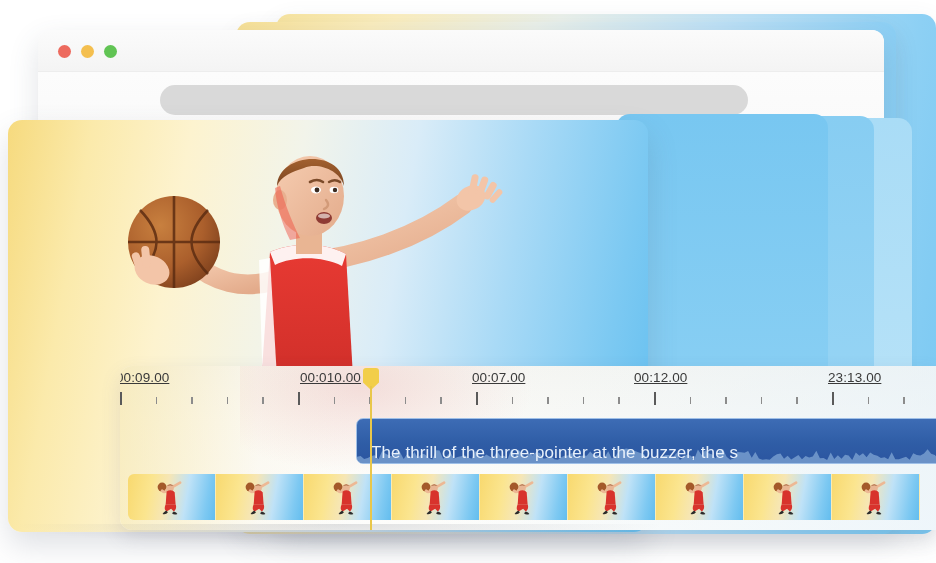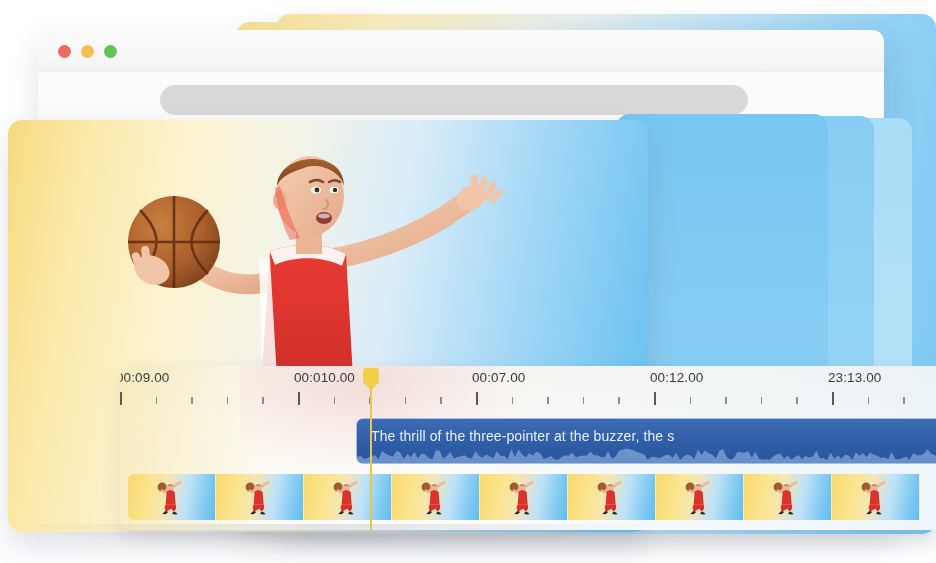--- a/index.html
+++ b/index.html
@@ -106,20 +106,21 @@
     background: linear-gradient(90deg, rgba(255,255,255,0), rgba(226,240,250,.55));
     pointer-events:none;
   }
 
   
   #ruler { position: absolute; left: 0; top: 0; width: 100%; height: 46px; }
   .ruler-label {
     position: absolute; top: 4px;
     font-size: 13.5px; color: #3a3a3a; white-space: nowrap;
     letter-spacing: .1px;
+    text-decoration: underline;
   }
   .tick { position: absolute; background: #6b6b6b; width: 1.6px; }
   .tick.major { top: 26px; height: 13px; background:#5a5a5a; }
   .tick.minor { top: 31px; height: 7px; background:#8c8c8c; }
 
   
   #playhead { position: absolute; left: 243px; top: 0px; width: 16px; height: 164px; z-index: 9; }
   #playhead-head {
     position: absolute; left: 0; top: 2px; width: 16px; height: 22px;
     background: #f2ce49;
@@ -134,22 +135,22 @@
   
   #caption-clip {
     position: absolute; left: 236px; top: 52px; right: -50px; height: 46px;
     background: linear-gradient(180deg,#3d6cb5 0%, #2f5da6 55%, #2b55a0 100%);
     border: 1.5px solid #9fc0e8;
     border-radius: 7px 0 0 7px;
     overflow: hidden;
     z-index: 7;
   }
   #caption-text {
-    position: absolute; left: 14px; top: 9px;
-    font-size: 14px; color: #e8f1fb; white-space: nowrap;
+    position: absolute; left: 14px; top: 24px;
+    font-size: 17px; color: #e8f1fb; white-space: nowrap;
     letter-spacing: .1px;
   }
   #caption-wave { position: absolute; left: 0; bottom: 0; width: 100%; height: 17px; }
 
   
   #filmstrip {
     position: absolute; left: 8px; top: 108px; right: -40px; height: 46px;
     border-radius: 6px 0 0 6px;
     overflow: hidden;
     display: flex;
@@ -274,23 +275,23 @@
     </div>
   </div>
 
   <div id="timeline-panel">
     <div id="timeline-tintL"></div>
     <div id="timeline-tintM"></div>
     <div id="timeline-tintR"></div>
 
     <div id="ruler">
         <span class="ruler-label" style="left: -4px;">00:09.00</span>
-        <span class="ruler-label" style="left: 174px; text-align: center;">00:010.00</span>
+        <span class="ruler-label" style="left: 180px; text-align: center;">00:010.00</span>
         <span class="ruler-label" style="left: 352px;">00:07.00</span>
-        <span class="ruler-label" style="left: 530px; text-align: right;">00:12.00</span>
+        <span class="ruler-label" style="left: 514px; text-align: right;">00:12.00</span>
         <span class="ruler-label" style="left: 708px;">23:13.00</span>
         <span class="tick major" style="left: 0px;"></span>
         <span class="tick minor" style="left: 35.6px;"></span>
         <span class="tick minor" style="left: 71.2px;"></span>
         <span class="tick minor" style="left: 106.8px;"></span>
         <span class="tick minor" style="left: 142.4px;"></span>
         <span class="tick major" style="left: 178px;"></span>
         <span class="tick minor" style="left: 213.6px;"></span>
         <span class="tick minor" style="left: 249.2px;"></span>
         <span class="tick minor" style="left: 284.8px;"></span>

